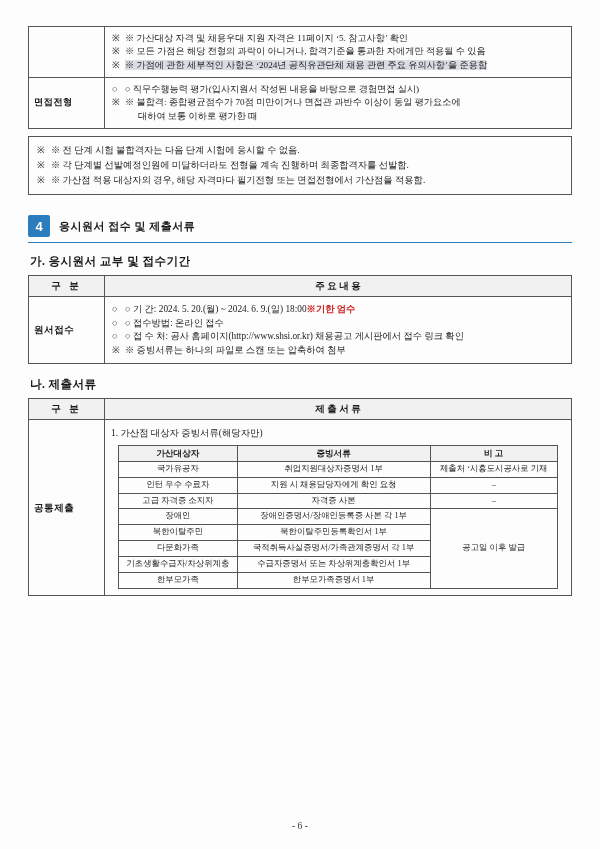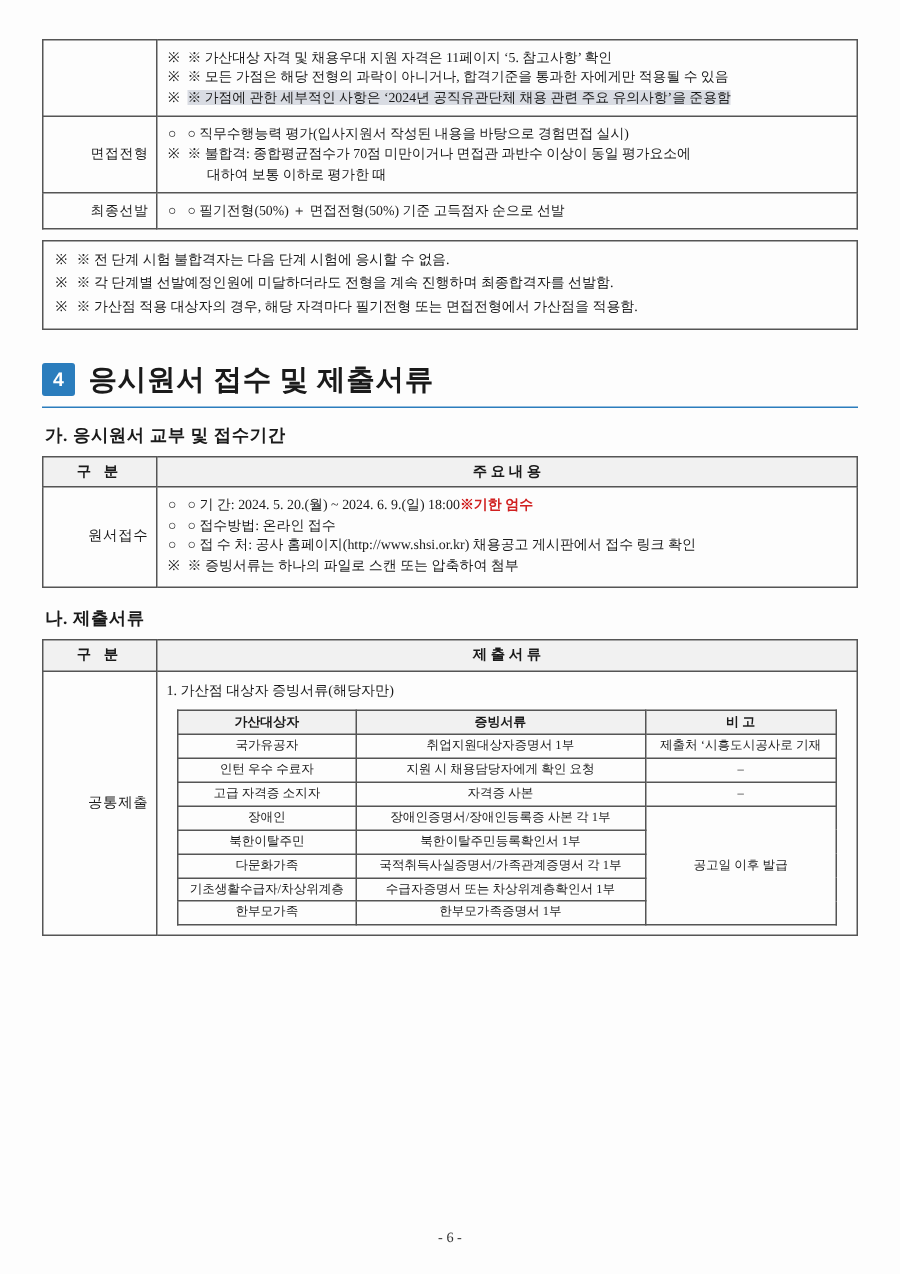--- a/index.html
+++ b/index.html
@@ -29,22 +29,22 @@
     table-layout: fixed;
   }
   td, th {
     border: 1px solid #555;
     padding: 3px 5px;
     vertical-align: middle;
     font-size: 9.3px;
     line-height: 1.45;
   }
   .label-cell {
-    text-align: right;
-    font-weight: normal;
+    text-align: left;
+    font-weight: bold;
     font-size: 9.6px;
     letter-spacing: 0.5px;
   }
   .hdr {
     text-align: center;
     font-weight: bold;
     background: #f1f1f1;
     font-size: 9.6px;
   }
   .sp { letter-spacing: 3px; }
@@ -81,21 +81,21 @@
     background: #2b7dbd;
     color: #fff;
     font-family: "Liberation Sans", sans-serif;
     font-weight: bold;
     font-size: 13px;
     display: flex; align-items: center; justify-content: center;
     border-radius: 2px;
     margin-right: 9px;
   }
   .sec-title {
-    font-size: 19px;
+    font-size: 11px;
     font-weight: bold;
     letter-spacing: 0.5px;
   }
   .sec-rule {
     border-bottom: 1.4px solid #2b7dbd;
     margin-top: 5px;
     margin-bottom: 11px;
   }
   .sub-head {
     font-size: 11.6px;
@@ -151,26 +151,20 @@
         </td>
       </tr>
       <tr>
         <td class="label-cell">면접전형</td>
         <td class="notes-cell">
           <span class="li"><span class="mk">○</span><span>○ 직무수행능력 평가(입사지원서 작성된 내용을 바탕으로 경험면접 실시)</span></span>
           <span class="li"><span class="mk">※</span><span>※ 불합격: 종합평균점수가 70점 미만이거나 면접관 과반수 이상이 동일 평가요소에</span></span>
           <span class="sub-ind">대하여 보통 이하로 평가한 때</span>
         </td>
       </tr>
-      <tr>
-        <td class="label-cell">최종선발</td>
-        <td class="notes-cell">
-          <span class="li"><span class="mk">○</span><span>○ 필기전형(50%) ＋ 면접전형(50%) 기준 고득점자 순으로 선발</span></span>
-        </td>
-      </tr>
     </tbody>
   </table>
 
   <div class="notes">
     <span class="li"><span class="mk">※</span><span>※ 전 단계 시험 불합격자는 다음 단계 시험에 응시할 수 없음.</span></span>
     <span class="li"><span class="mk">※</span><span>※ 각 단계별 선발예정인원에 미달하더라도 전형을 계속 진행하며 최종합격자를 선발함.</span></span>
     <span class="li"><span class="mk">※</span><span>※ 가산점 적용 대상자의 경우, 해당 자격마다 필기전형 또는 면접전형에서 가산점을 적용함.</span></span>
   </div>
 
   <div class="section-head">

